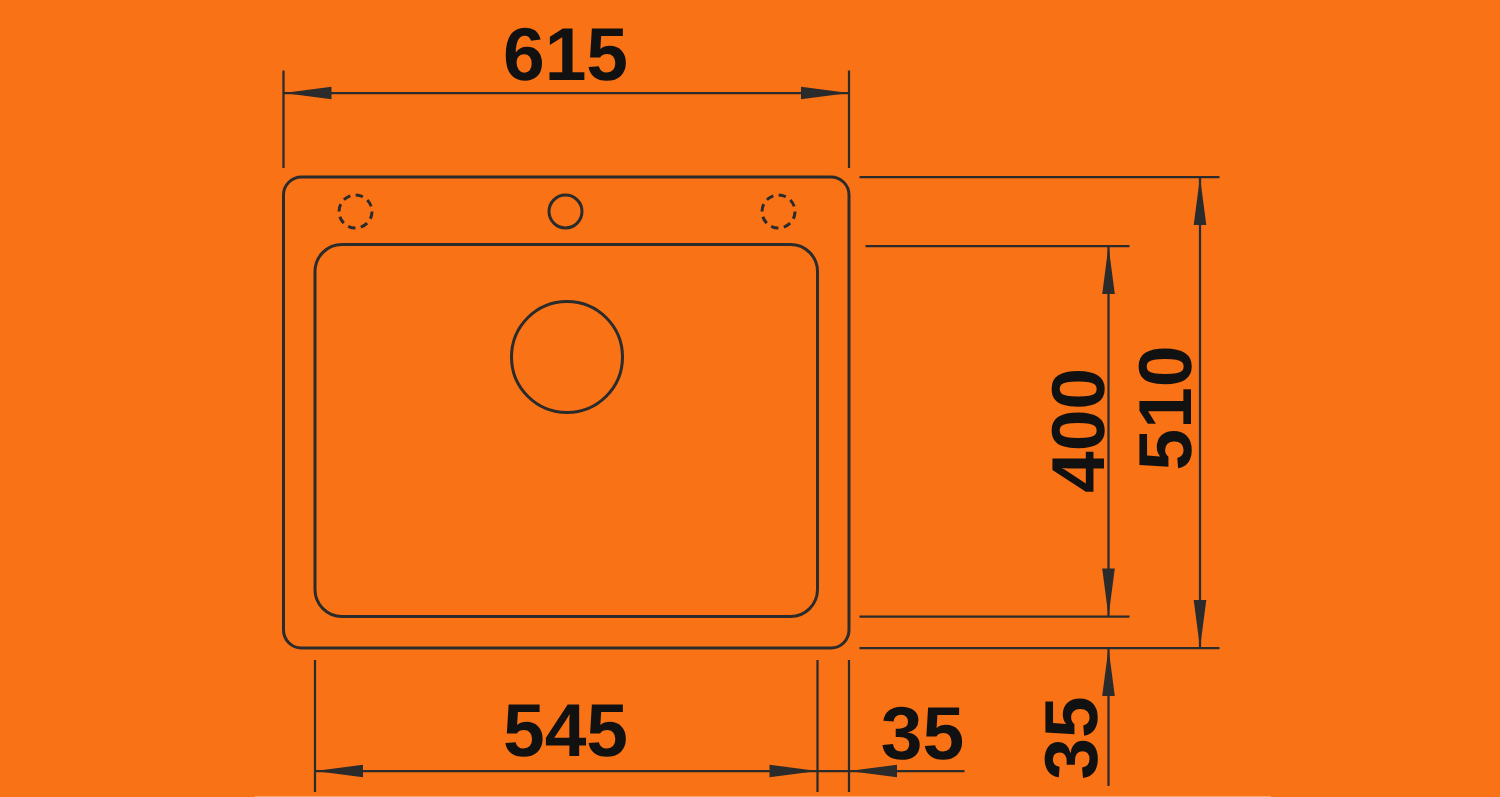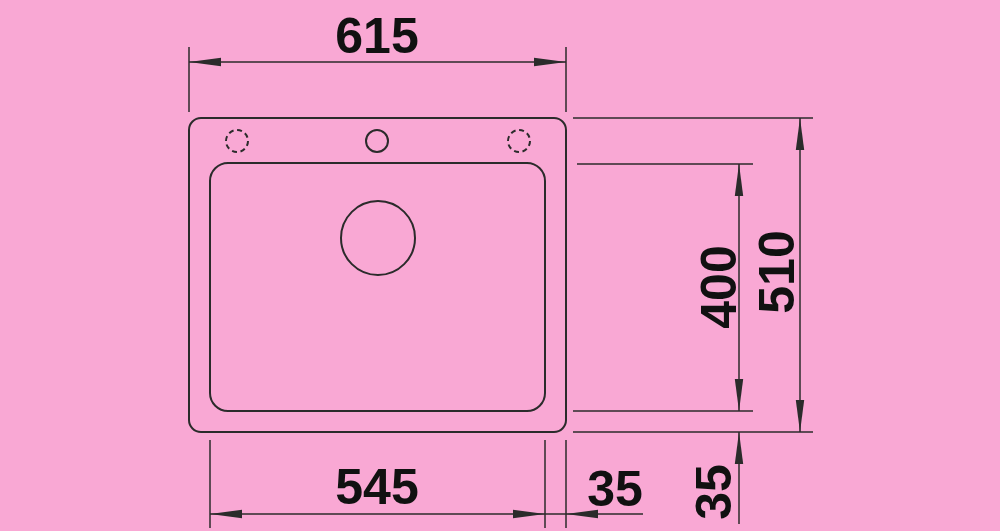--- a/index.html
+++ b/index.html
@@ -3,21 +3,21 @@
 <meta charset="utf-8">
 <style>
   html, body {
     margin: 0;
     padding: 0;
   }
   .canvas {
     position: relative;
     width: 1000px;
     height: 531px;
-    background: #f9a8d4;
+    background: #f97316;
     overflow: hidden;
   }
   svg {
     display: block;
   }
   .outline {
     stroke: #2b2b2b;
     stroke-width: 2;
     fill: none;
   }

